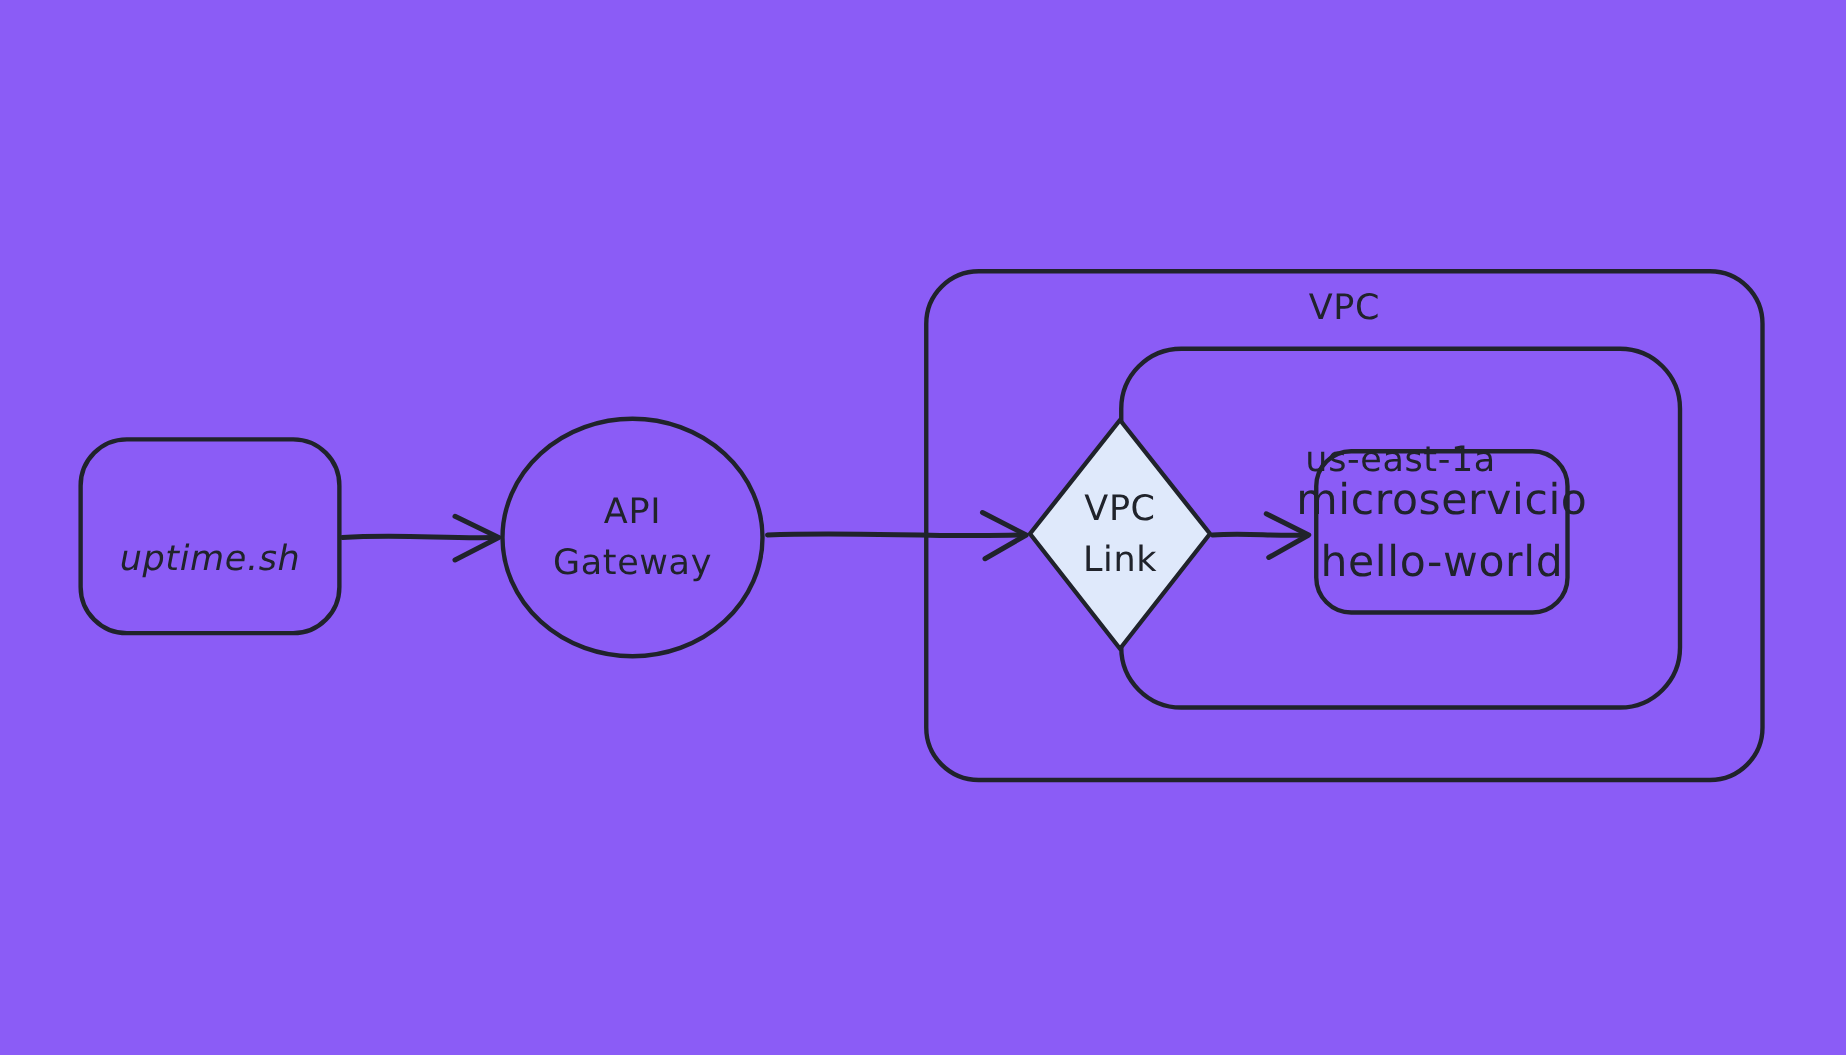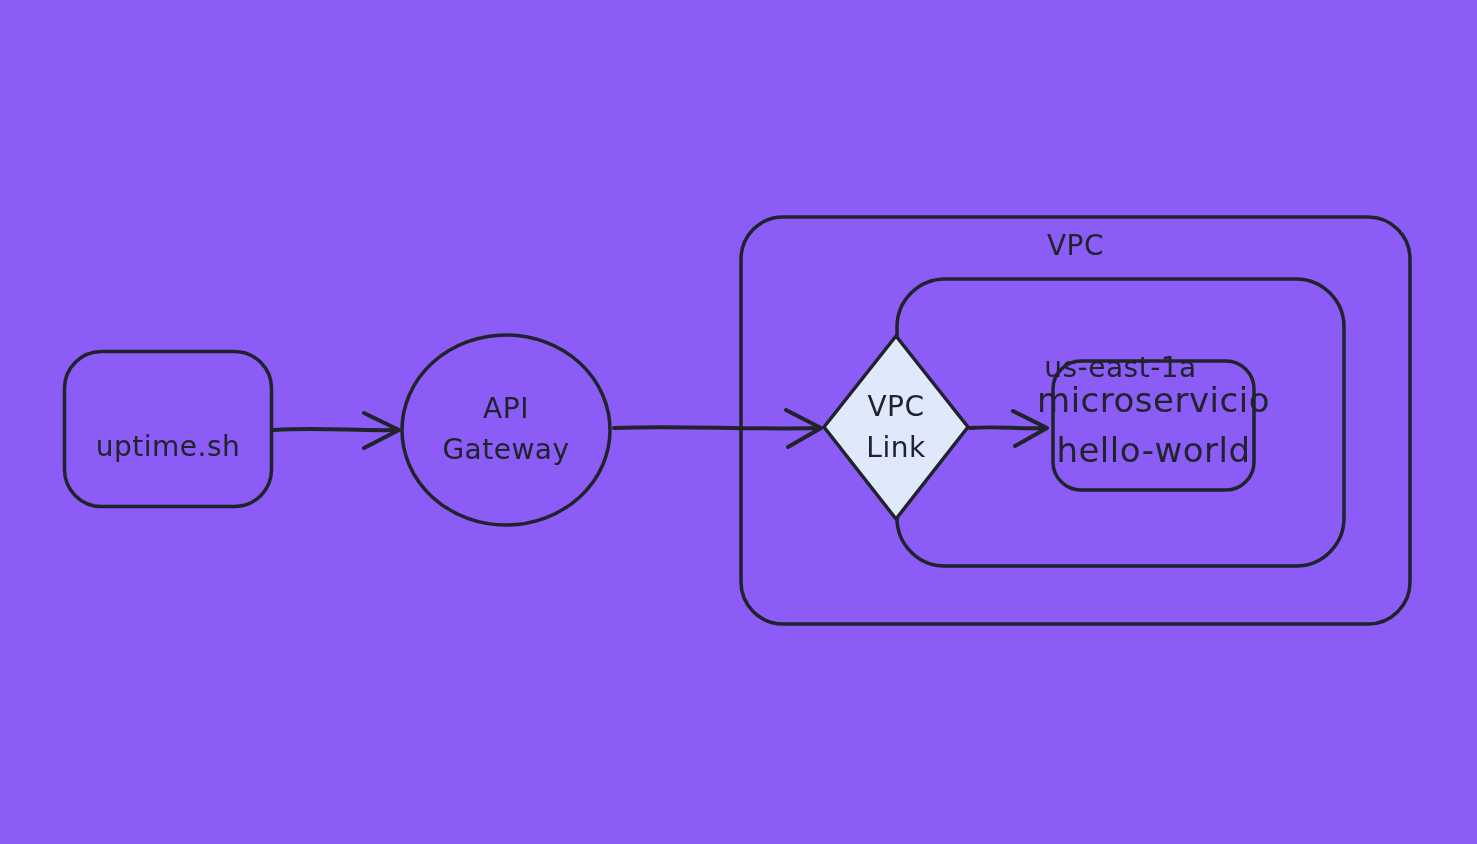--- a/index.html
+++ b/index.html
@@ -89,21 +89,21 @@
       <polyline class="edge" points="1013,411 1047,428 1015,446"></polyline>
     </g>
 
     <rect class="shape" x="1053" y="361" width="201" height="129" rx="28"></rect>
   </svg>
 
   <div class="label container-title" style="left:741px; top:226px; width:669px; height:36px;">VPC</div>
 
   <div class="label container-title" style="left:897px; top:300px; width:447px; height:36px;margin-top:48px;">us-east-1a</div>
 
-  <div class="label" style="left:64px; top:351px; width:208px; height:192px;">uptime.sh</div>
+  <div class="label" style="left:64px; top:351px; width:208px; height:192px;font-style:italic;">uptime.sh</div>
 
   <div class="label" style="left:402px; top:335px; width:208px; height:190px;">API
 Gateway</div>
 
   <div class="label" style="left:824px; top:336px; width:144px; height:183px;">VPC
 Link</div>
 
   <div class="label small" style="left:1053px; top:361px; width:201px; height:129px;">microservicio
 hello-world</div>
 

